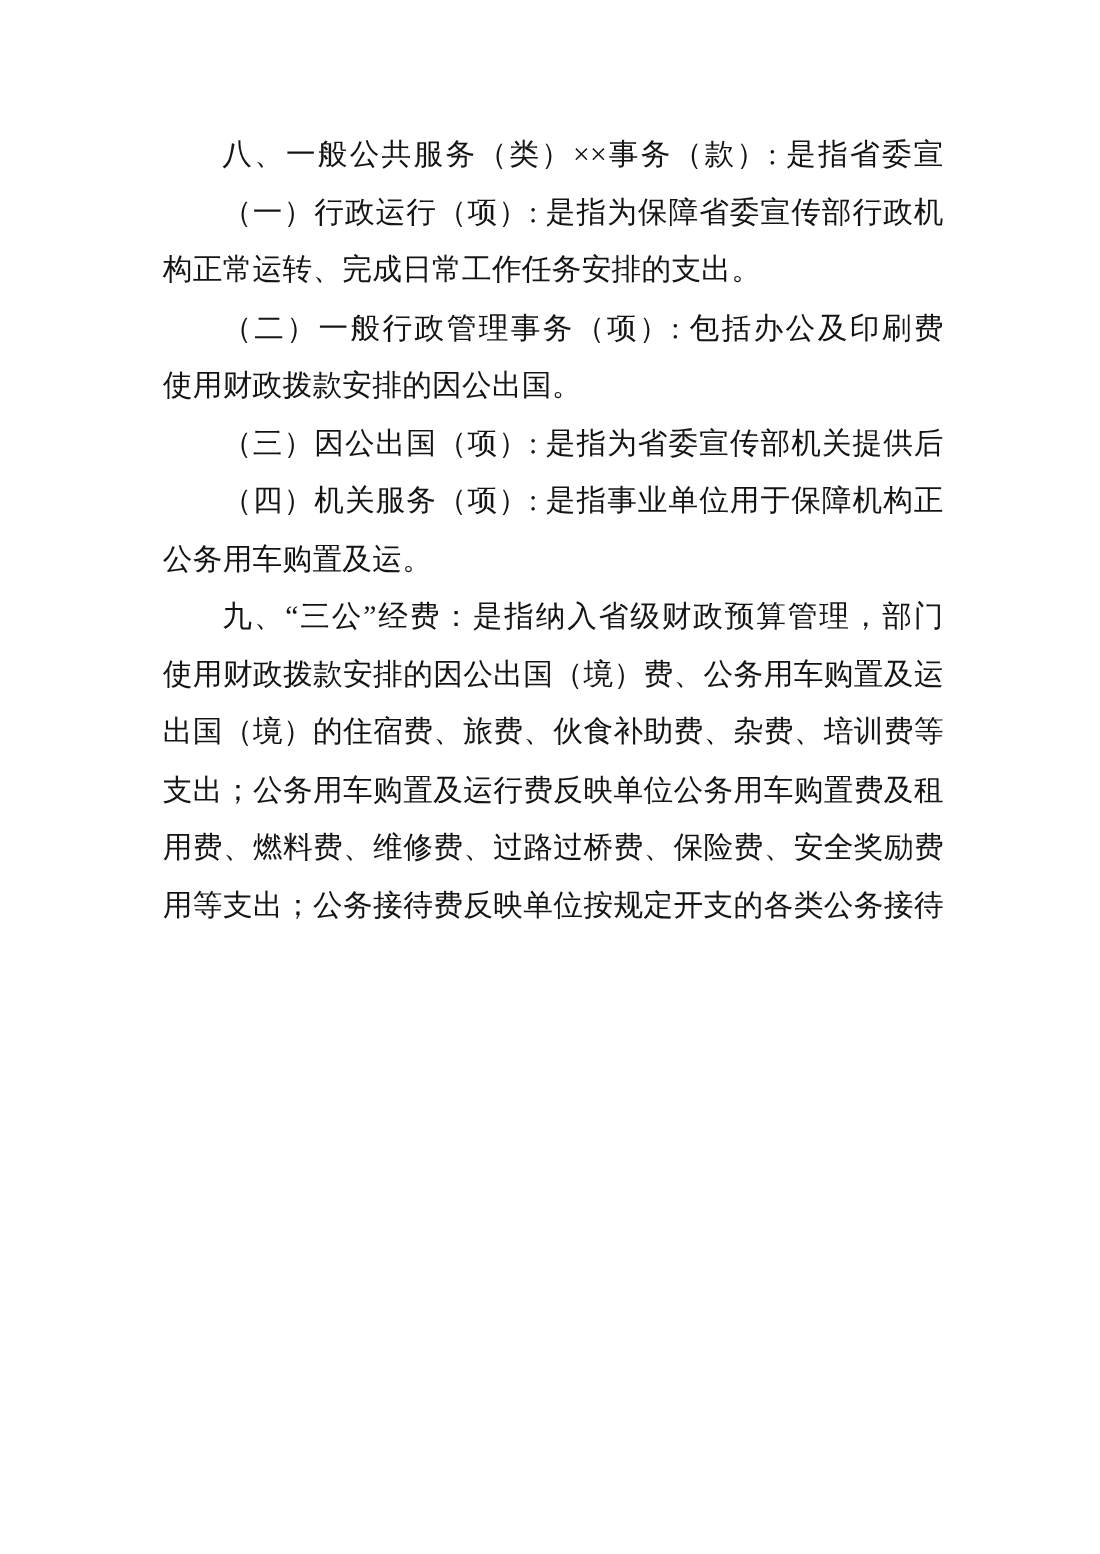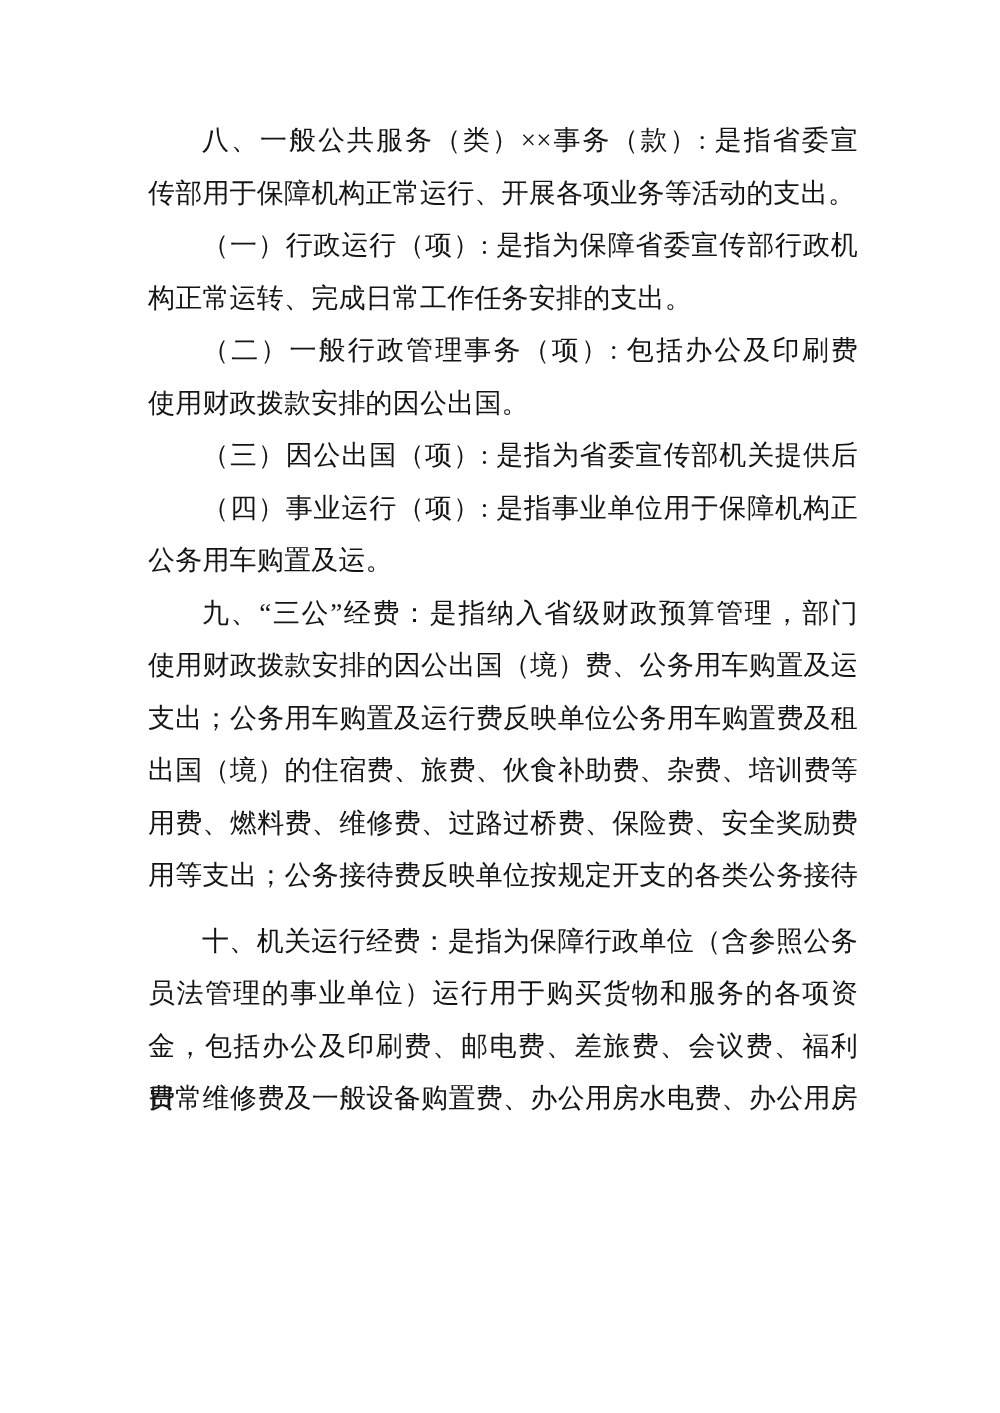--- a/index.html
+++ b/index.html
@@ -51,45 +51,38 @@
     width: 656px;
   }
 </style>
 </head>
 <body>
 
 <div class="page">
   <div class="text-block" id="doc-body" style="color: rgb(20, 20, 20);">
       <div class="para">
         <div class="line indent fill">八、一般公共服务（类）××事务（款）: 是指省委宣</div>
-        <div class="line">传部用于保障机构正常运行、开展各项业务等活动的支出。</div>
       </div>
       <div class="para">
         <div class="line indent fill">（一）行政运行（项）: 是指为保障省委宣传部行政机</div>
         <div class="line">构正常运转、完成日常工作任务安排的支出。</div>
       </div>
       <div class="para">
         <div class="line indent fill">（二）一般行政管理事务（项）: 包括办公及印刷费</div>
         <div class="line">使用财政拨款安排的因公出国。</div>
       </div>
       <div class="para">
         <div class="line indent fill">（三）因公出国（项）: 是指为省委宣传部机关提供后</div>
       </div>
       <div class="para">
-        <div class="line indent fill">（四）事业运行（项）: 是指事业单位用于保障机构正</div>
+        <div class="line indent fill">（四）机关服务（项）: 是指事业单位用于保障机构正</div>
         <div class="line">公务用车购置及运。</div>
       </div>
       <div class="para">
         <div class="line indent fill">九、“三公”经费：是指纳入省级财政预算管理，部门</div>
         <div class="line fill">使用财政拨款安排的因公出国（境）费、公务用车购置及运</div>
+        <div class="line fill">出国（境）的住宿费、旅费、伙食补助费、杂费、培训费等</div>
         <div class="line fill">支出；公务用车购置及运行费反映单位公务用车购置费及租</div>
-        <div class="line fill">出国（境）的住宿费、旅费、伙食补助费、杂费、培训费等</div>
         <div class="line fill">用费、燃料费、维修费、过路过桥费、保险费、安全奖励费</div>
         <div class="line fill">用等支出；公务接待费反映单位按规定开支的各类公务接待</div>
-      </div>
-      <div class="para spaced">
-        <div class="line indent fill">十、机关运行经费：是指为保障行政单位（含参照公务</div>
-        <div class="line fill">员法管理的事业单位）运行用于购买货物和服务的各项资</div>
-        <div class="line fill">金，包括办公及印刷费、邮电费、差旅费、会议费、福利费、</div>
-        <div class="line fill">日常维修费及一般设备购置费、办公用房水电费、办公用房</div>
       </div>
     </div>
 </div>
 
 </body></html>

